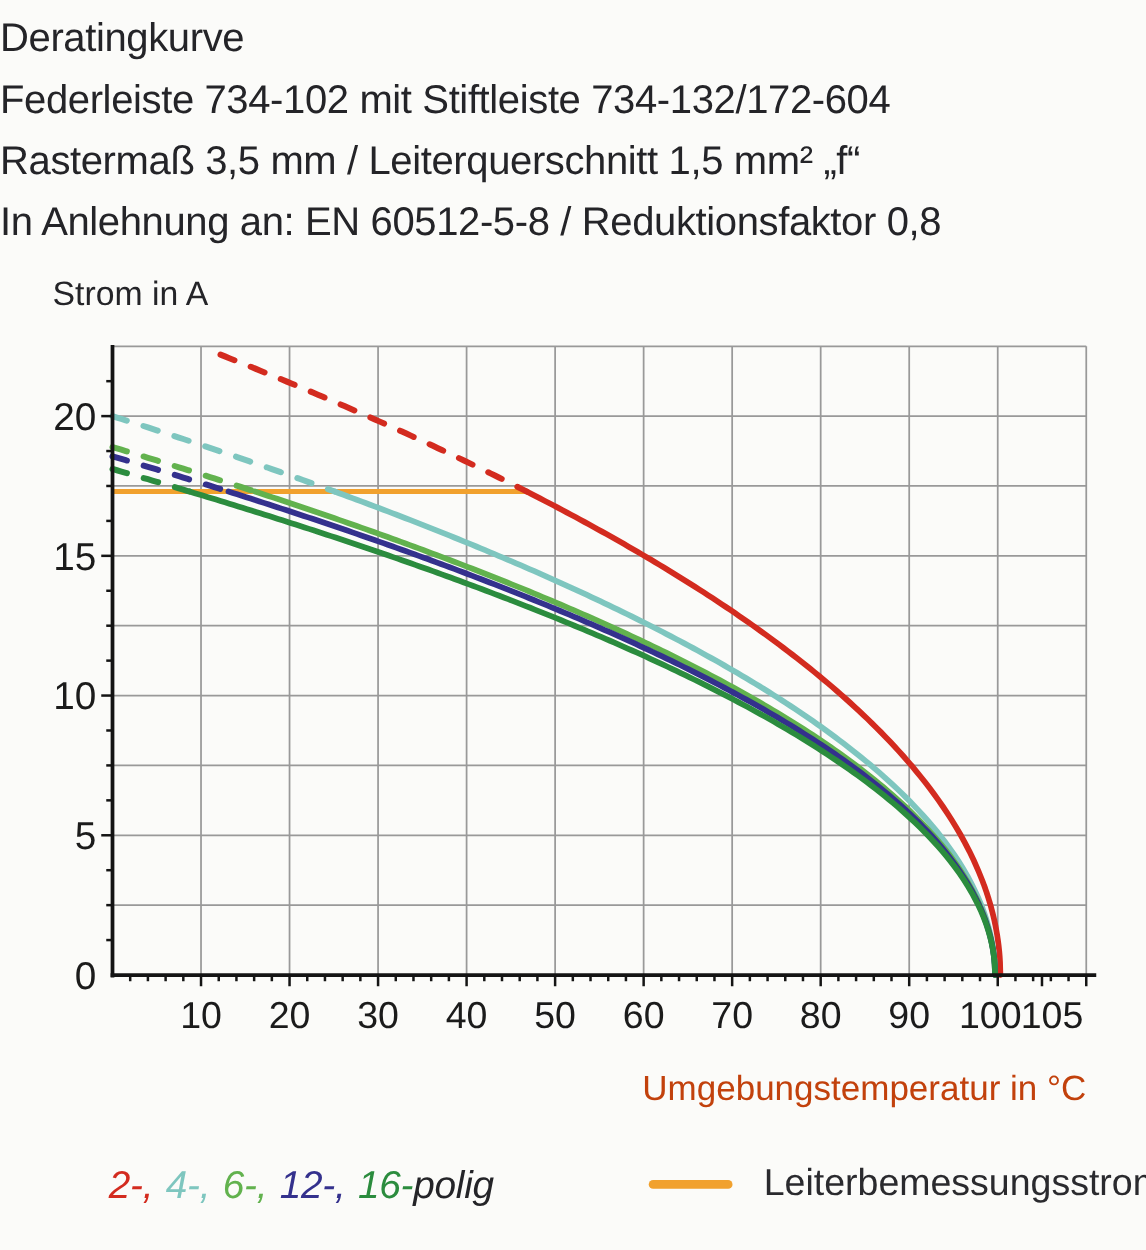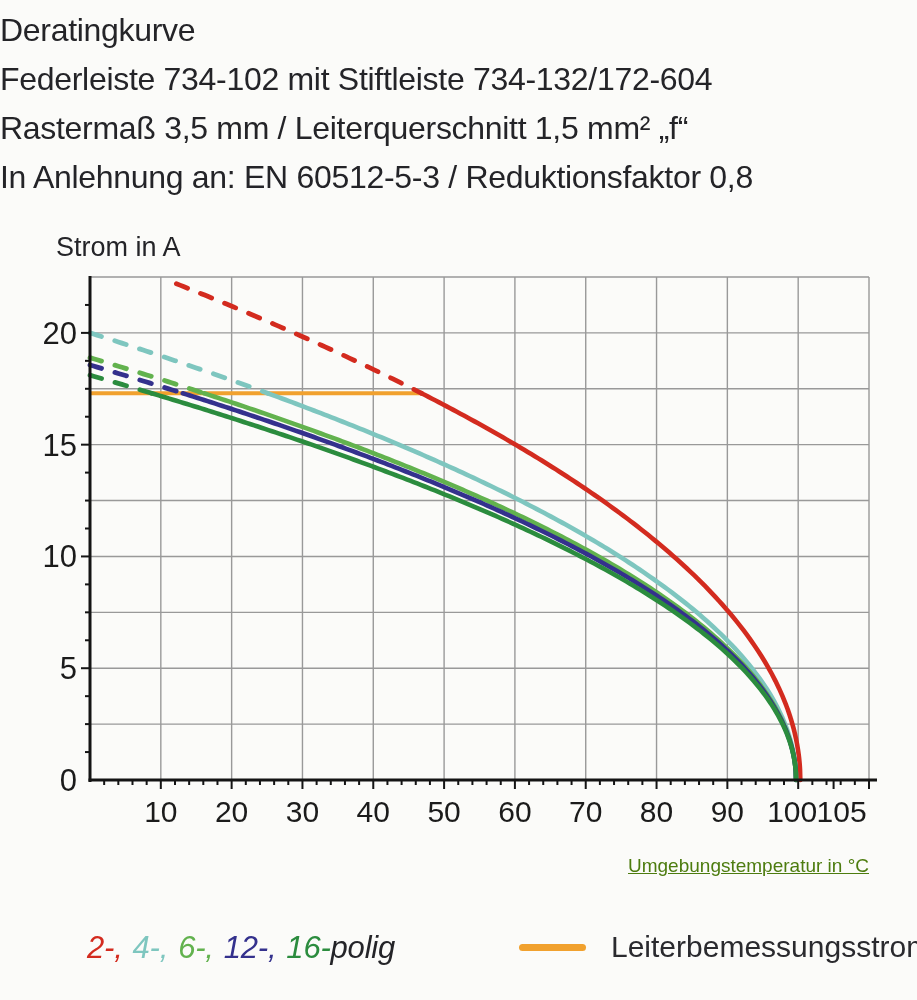--- a/index.html
+++ b/index.html
@@ -15,26 +15,26 @@
     color:#242428;
   }
   .title-block{
     position:absolute;top:6px;left:0;width:917px;
     text-align:left;
     font-size:32px;line-height:49px;
     letter-spacing:-0.3px;
     color:#242428;
   }
   .ylabel{
-    position:absolute;left:56px;top:220px;
-    font-size:27px;color:#242428;white-space:nowrap;margin-top:12px;
+    position:absolute;left:42px;top:220px;
+    font-size:27px;color:#242428;white-space:nowrap;
   }
   .xlabel{
     position:absolute;right:48px;top:855px;
-    font-size:19px;color:#4d7c0f;white-space:nowrap;text-decoration:underline;
+    font-size:28px;color:#c2410c;white-space:nowrap;
   }
   #chart-svg{position:absolute;left:0;top:0;}
   #chart-svg text{font-family:"Liberation Sans","DejaVu Sans",sans-serif;fill:#1b1b1b;}
   .legend-left{
     position:absolute;left:87px;top:930px;
     font-size:31px;letter-spacing:-0.2px;white-space:nowrap;font-style:italic;
   }
   .legend-left .pole-item{display:inline-block;}
   .legend-right{
     position:absolute;left:519px;top:930px;
@@ -47,21 +47,21 @@
 </style>
 </head>
 <body>
 
 <div class="page">
 
   <div class="title-block">
     <div>Deratingkurve</div>
     <div>Federleiste 734-102 mit Stiftleiste 734-132/172-604</div>
     <div>Rastermaß 3,5 mm / Leiterquerschnitt 1,5 mm² „f“</div>
-    <div>In Anlehnung an: EN 60512-5-3 / Reduktionsfaktor 0,8</div>
+    <div>In Anlehnung an: EN 60512-5-8 / Reduktionsfaktor 0,8</div>
   </div>
 
   <div class="ylabel">Strom in A</div>
 
   <svg id="chart-svg" width="917" height="1000" viewBox="0 0 917 1000">
       <g>
         <line x1="160.8181818181818" y1="277" x2="160.8181818181818" y2="780" stroke="#999999" stroke-width="1.4"></line>
         <line x1="231.63636363636365" y1="277" x2="231.63636363636365" y2="780" stroke="#999999" stroke-width="1.4"></line>
         <line x1="302.45454545454544" y1="277" x2="302.45454545454544" y2="780" stroke="#999999" stroke-width="1.4"></line>
         <line x1="373.2727272727273" y1="277" x2="373.2727272727273" y2="780" stroke="#999999" stroke-width="1.4"></line>

